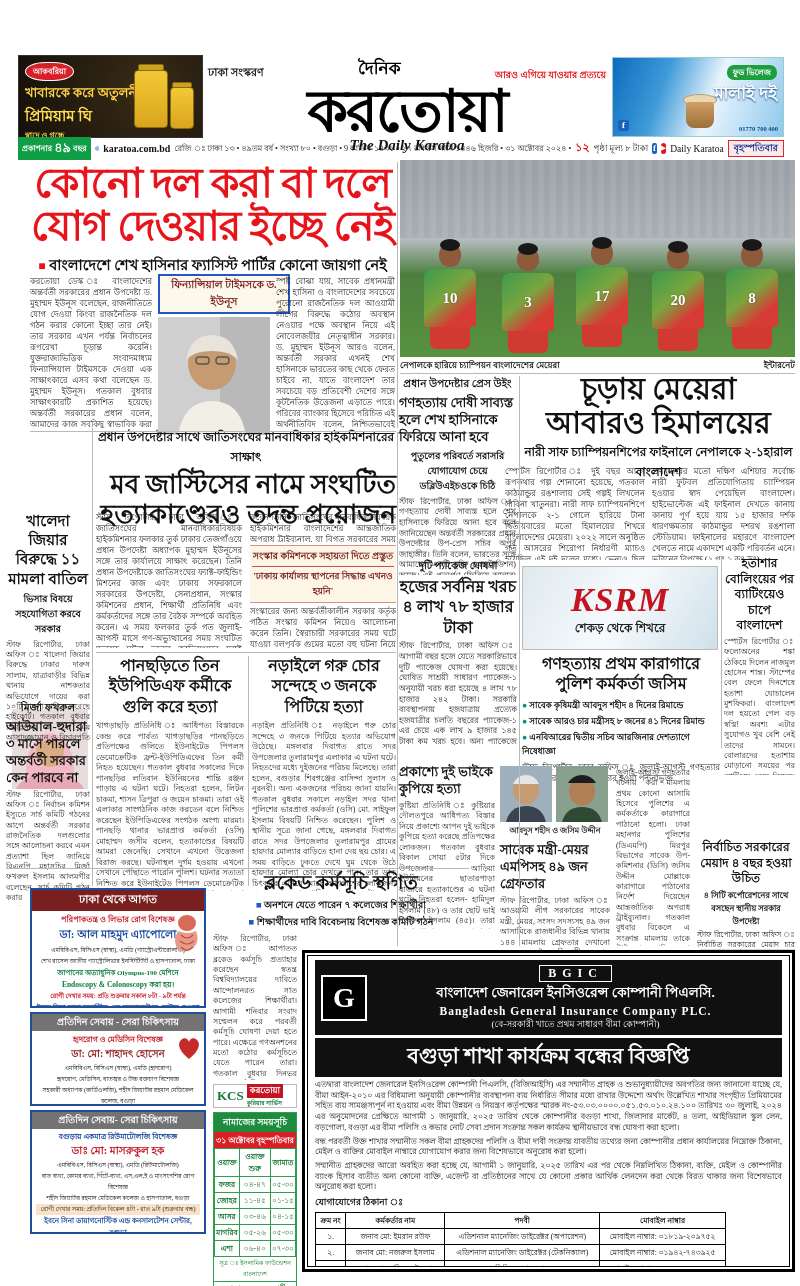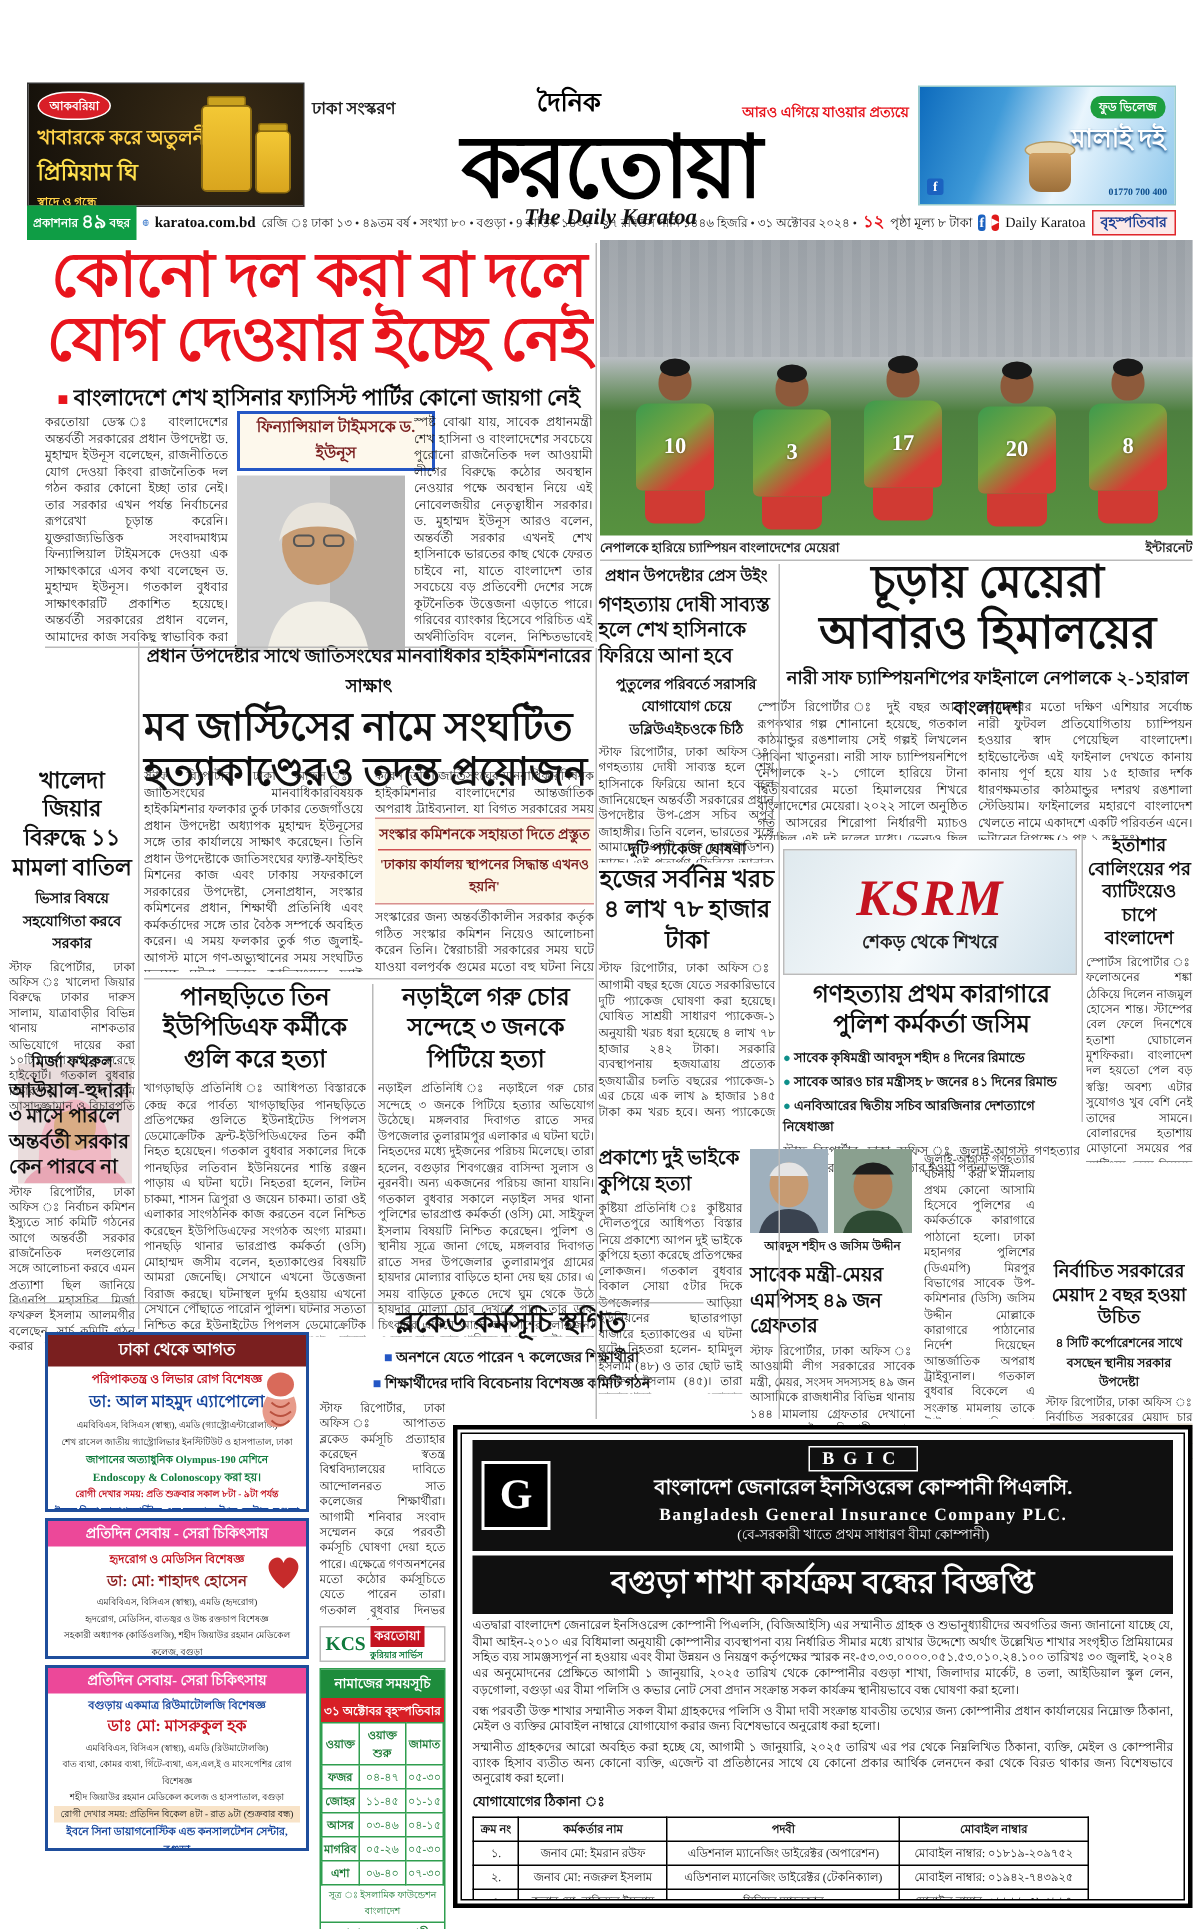--- a/index.html
+++ b/index.html
@@ -25,21 +25,21 @@
 .gbadge{background:#0f9d45;color:#fff;display:flex;align-items:center;gap:2px;padding:1px 4px;font-size:8px;font-weight:bold}
 .gbadge .yrs{font-size:13px}
 .daybadge{background:#fde9e9;border:1px solid #e0262b;color:#1c3f94;font-weight:bold;font-size:9.5px;padding:0 5px}
 .fb{display:inline-block;width:11px;height:11px;background:#1b62c0;color:#fff;font-size:9px;font-weight:bold;text-align:center;line-height:11px;border-radius:2px}
 .yt{display:inline-block;width:13px;height:11px;background:#e01a1a;color:#fff;font-size:7px;text-align:center;line-height:11px;border-radius:3px}
 
 .leadh{color:#e8141c;font-weight:bold;font-size:41px;line-height:1.06;text-align:center;letter-spacing:-1px;white-space:nowrap}
 .subl{font-size:14.5px;font-weight:bold;text-align:center;color:#0d0d0d}
 .sq{color:#e8141c;font-size:12px}
 .h31{font-size:30px;font-weight:bold;line-height:1.12;text-align:center}
-.h27{font-size:26px;font-weight:bold;line-height:1.15;text-align:left}
+.h27{font-size:26px;font-weight:bold;line-height:1.15;text-align:right}
 .h19{font-size:19px;font-weight:bold;line-height:1.2;text-align:center}
 .h16{font-size:16px;font-weight:bold;line-height:1.28;text-align:center}
 .h15{font-size:15px;font-weight:bold;line-height:1.28;text-align:center}
 .h13{font-size:13px;font-weight:bold;line-height:1.3;text-align:left}
 .h12{font-size:12px;font-weight:bold;line-height:1.3;text-align:center}
 .kick{font-weight:bold;text-align:center}
 .inset{background:#fdf6e6;border-top:1px solid #d89090;border-bottom:1px solid #d89090;color:#7a2020;font-weight:bold;text-align:center;padding:3px 2px;margin:3px 0}
 .bullet-line{font-weight:bold;color:#111}
 .dotg{color:#0e8f8a}
 .dotb{color:#2457c5}
@@ -62,21 +62,21 @@
 .pt .t1{background:#1e8c3c;color:#fff;font-weight:bold;font-size:9px;text-align:center;padding:2px 0}
 .pt .t2{background:#d81f26;color:#fff;font-weight:bold;font-size:8px;text-align:center;padding:1.5px 0}
 .pt table{border-collapse:collapse;width:100%;}
 .pt td,.pt th{border:1px solid #2f9e4f;text-align:center;padding:1.5px 1px;font-size:7.5px}
 .pt .src{font-size:6.2px;text-align:center;padding:1px}
 .pt .note{font-size:7.5px;font-weight:bold;font-style:italic;text-align:center;border-top:1px solid #2f9e4f;padding:1px}
 
 .dad{border:2px solid #1f4e9c;background:#fff;overflow:hidden}
 .dhdr{color:#fff;font-weight:bold;text-align:center}
 .m1{background:#7a1f1f}
-.m2{background:#ec4899}
+.m2{background:#737373}
 
 .bgic{border:3px solid #000;background:#fff;padding:2px}
 .bgic-in{border:1px solid #000;height:100%;padding:4px 7px;overflow:hidden}
 .bgic-hd{background:#101010;color:#fff;display:flex;align-items:center;gap:8px;padding:3px 6px}
 .glogo{width:46px;height:46px;background:#000;border:2px solid #fff;color:#fff;font-size:28px;font-weight:bold;text-align:center;line-height:42px;flex:0 0 auto}
 .bgic-title{background:#101010;color:#fff;font-weight:bold;font-size:21px;text-align:center;margin-top:3px;padding:2px 0}
 .bgic p{font-size:8px;line-height:1.34;text-align:justify;margin-top:3px}
 .bgic table{border-collapse:collapse;margin-top:2px;font-size:7.6px}
 .bgic td,.bgic th{border:1px solid #000;padding:1px 3px;text-align:center}
 </style>
@@ -284,21 +284,21 @@
       <ellipse cx="47" cy="34" rx="18" ry="20" fill="#c79b72"></ellipse>
       <path d="M29 30 q3 -14 18 -14 q15 0 18 14 q-5 -6 -18 -6 q-13 0 -18 6z" fill="#e9e9e9"></path>
       <rect x="34" y="30" width="11" height="6" rx="3" fill="none" stroke="#444" stroke-width="1.2"></rect>
       <rect x="50" y="30" width="11" height="6" rx="3" fill="none" stroke="#444" stroke-width="1.2"></rect>
       <ellipse cx="47" cy="52" rx="14" ry="12" fill="#f3f3f3"></ellipse>
       <path d="M16 84 q6 -22 31 -22 q25 0 31 22z" fill="#f7f5ef"></path>
     </svg>
   </div>
 
   <div class="abs" style="left:697px;top:840px;width:98px">
-    <div class="h12">নির্বাচিত সরকারের মেয়াদ 2 বছর হওয়া উচিত</div>
+    <div class="h12">নির্বাচিত সরকারের মেয়াদ ৪ বছর হওয়া উচিত</div>
     <div class="kick" style="font-size:8.2px;margin-top:2px">৪ সিটি কর্পোরেশনের সাথে বসছেন স্থানীয় সরকার উপদেষ্টা</div>
     <div class="bt" style="margin-top:2px;height:52px;font-size:7.6px">স্টাফ রিপোর্টার, ঢাকা অফিস ঃ নির্বাচিত সরকারের মেয়াদ চার বছর হওয়া উচিত বলে মনে করেন স্থানীয় সরকার, পল্লী উন্নয়ন ও সমবায় মন্ত্রণালয় এবং ভূমি মন্ত্রণালয়ের উপদেষ্টা এ এফ হাসান আরিফ। গতকাল সচিবালয়ে গণমাধ্যম কেন্দ্রে 'ডিএসআরএফ মতবিনিময়' (২ পৃঃ ৭ কঃ দ্রঃ)</div>
   </div>
 
   <div class="abs" style="left:399px;top:764px;width:96px">
     <div class="h13">প্রকাশ্যে দুই ভাইকে কুপিয়ে হত্যা</div>
     <div class="bt" style="margin-top:3px;height:128px;font-size:7.9px">কুষ্টিয়া প্রতিনিধি ঃ কুষ্টিয়ার দৌলতপুরে আধিপত্য বিস্তার নিয়ে প্রকাশ্যে আপন দুই ভাইকে কুপিয়ে হত্যা করেছে প্রতিপক্ষের লোকজন। গতকাল বুধবার বিকাল সোয়া ৫টার দিকে উপজেলার আড়িয়া ইউনিয়নের ছাতারপাড়া বাজারে হত্যাকাণ্ডের এ ঘটনা ঘটে। নিহতরা হলেন- হামিদুল ইসলাম (৪৮) ও তার ছোট ভাই নজরুল ইসলাম (৪৫)। তারা ছাতারপাড়া এলাকার বেজনবাড়িয়া গ্রামের রমজান আলীর ছেলে। স্থানীয়রা জানান, ছাতারপাড়া এলাকার বেজনবাড়িয়া গ্রামের গাইন বংশ ও নিয়ামত বংশের মধ্যে দীর্ঘদিন ধরে (২ পৃঃ ১ কঃ দ্রঃ)</div>
   </div>
 
   <div class="abs ph" style="left:12px;top:428px;width:76px;height:80px;background:#efe4e4">

